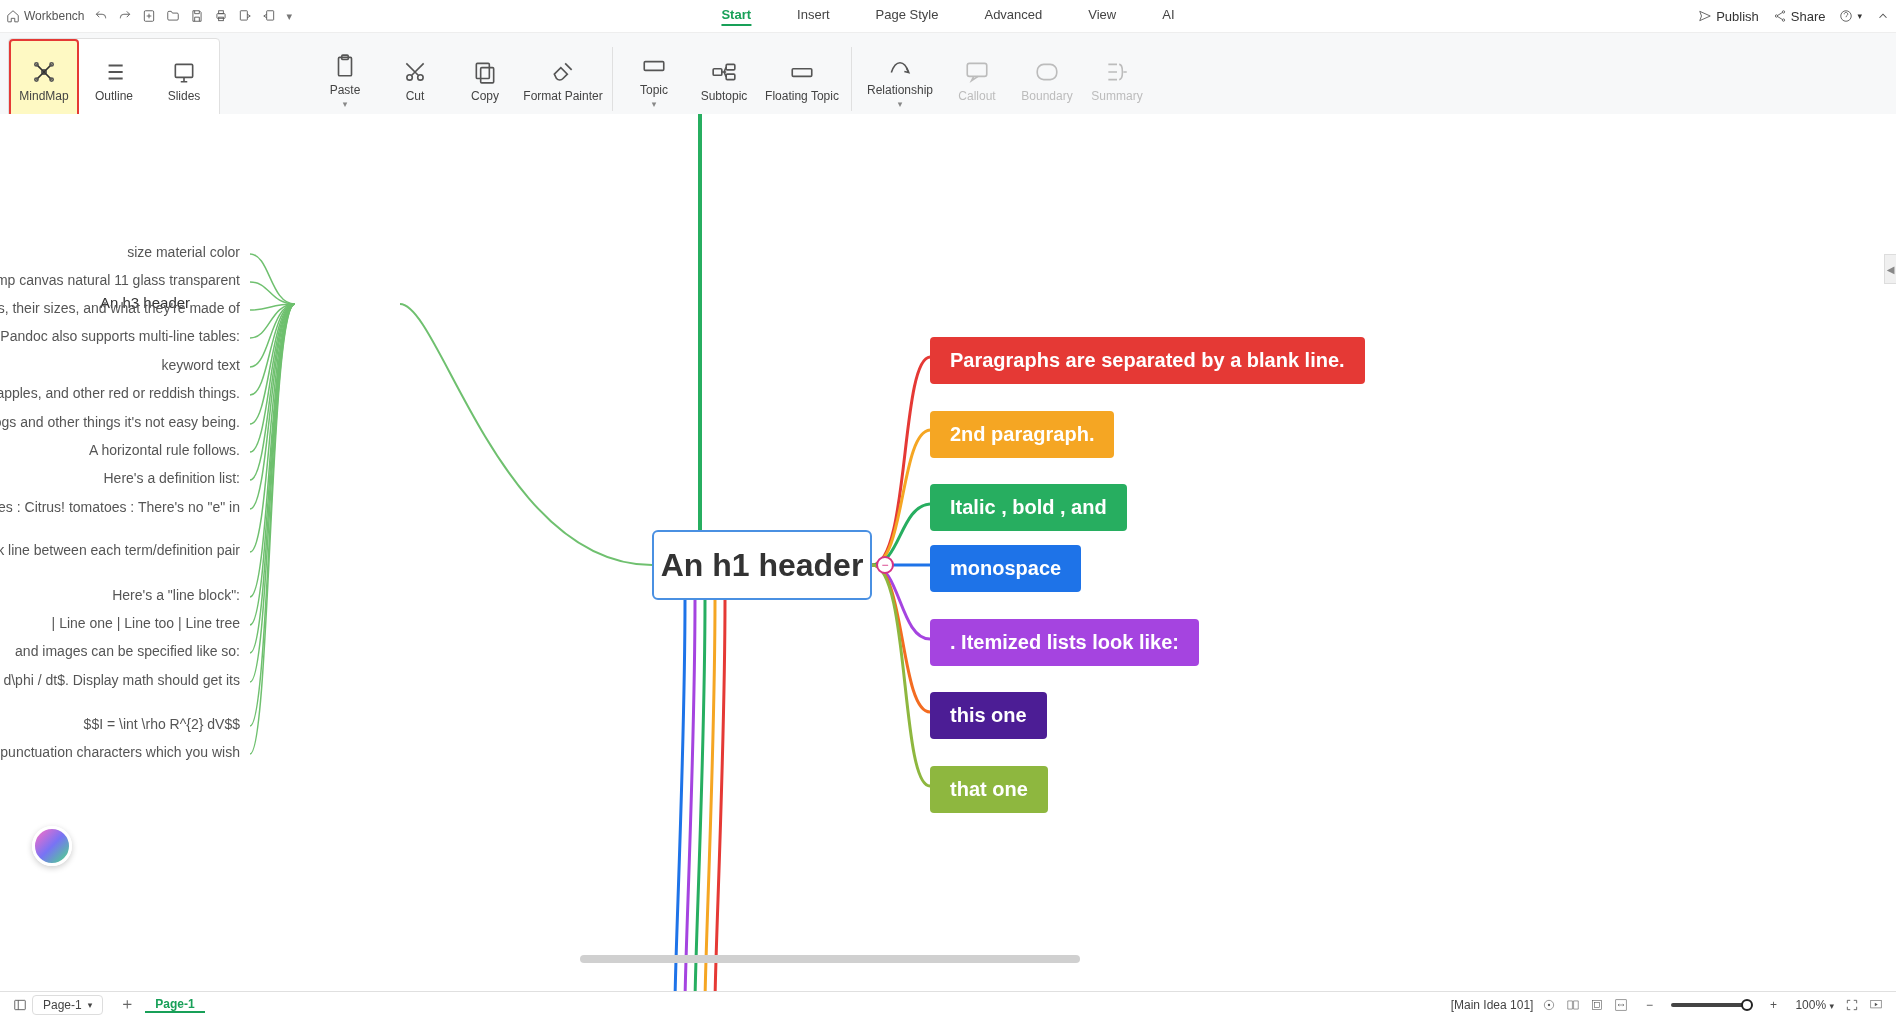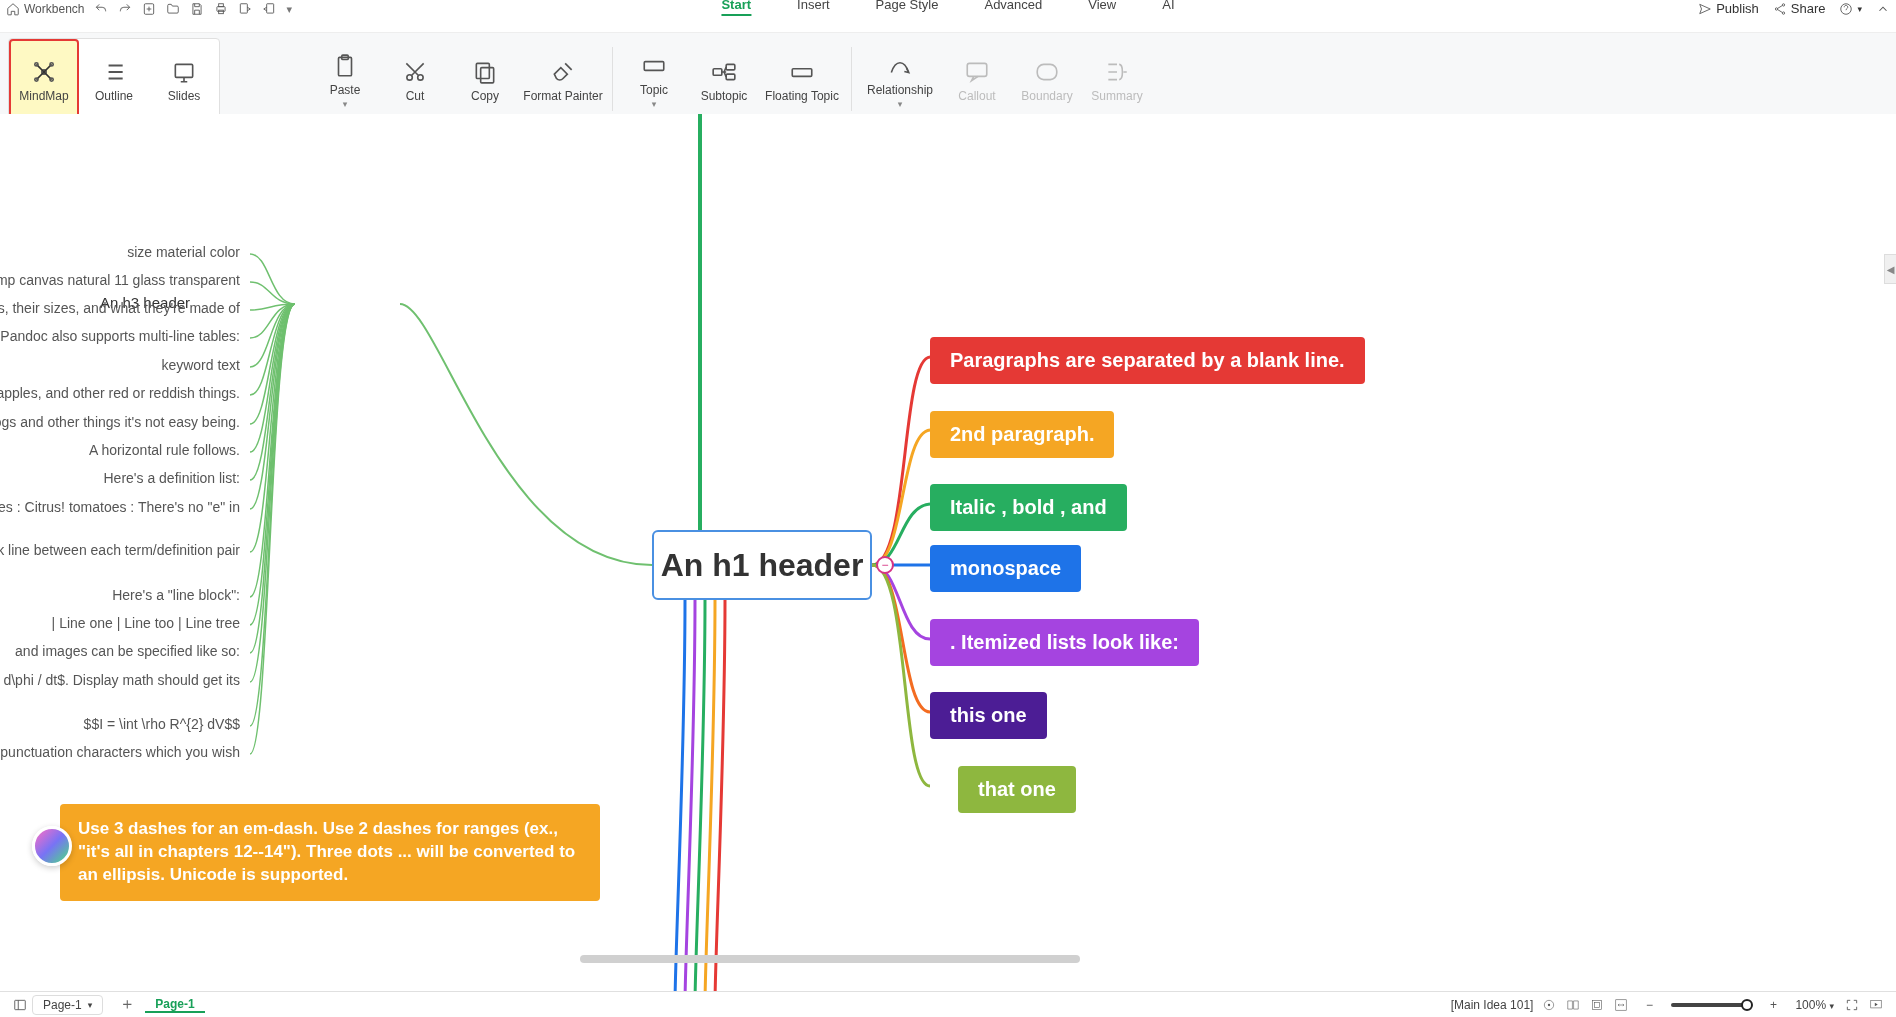--- a/index.html
+++ b/index.html
@@ -1,19 +1,19 @@
 <!DOCTYPE html>
 <html><head>
 <meta charset="utf-8">
 <style>
 * { margin: 0; padding: 0; box-sizing: border-box; font-family: -apple-system, BlinkMacSystemFont, "Segoe UI", Arial, sans-serif; }
 html, body { width: 100%; height: 100%; overflow: hidden; background: #fff; }
 
 
-.titlebar { height: 22px; display: flex; align-items: flex-end; padding: 16px 6px; background: #fff; border-bottom: 1px solid #eee; }
+.titlebar { height: 22px; display: flex; align-items: center; padding: 16px 6px; background: #fff; border-bottom: 1px solid #eee; }
 .titlebar .left { display: flex; align-items: center; gap: 10px; }
 .titlebar .right { display: flex; align-items: center; gap: 14px; margin-left: auto; }
 .titlebar svg { width: 14px; height: 14px; }
 .titlebar .wb { font-size: 12px; color: #444; display: flex; align-items: center; gap: 4px; }
 .titlebar .iconbtn { display: flex; align-items: center; color: #555; cursor: pointer; }
 .tab-label { font-size: 13px; cursor: pointer; color: #444; }
 .tab-label.active { color: #18a058; font-weight: 600; border-bottom: 2px solid #18a058; padding-bottom: 2px; }
 .top-tabs { position: absolute; left: 50%; transform: translateX(-50%); display: flex; gap: 46px; }
 
 .titlebar .rightbtn { font-size: 13px; color: #333; display: flex; align-items: center; gap: 4px; cursor: pointer; }
@@ -41,21 +41,21 @@
 .central { position: absolute; left: 852px; top: 476px; width: 220px; height: 70px; border: 2px solid #4a90e2; border-radius: 6px; background: #fff; display: flex; align-items: center; justify-content: center; font-size: 32px; font-weight: 600; color: #333; }
 .collapse-btn { position: absolute; left: 1076px; top: 502px; width: 18px; height: 18px; border: 2px solid #d63384; border-radius: 50%; background: #fff; display: flex; align-items: center; justify-content: center; font-size: 12px; color: #d63384; cursor: pointer; }
 
 .rnode { position: absolute; padding: 12px 20px; border-radius: 4px; color: #fff; font-weight: 600; font-size: 20px; white-space: nowrap; }
 .rnode.red    { background: #e53935; }
 .rnode.orange { background: #f5a623; }
 .rnode.green1 { background: #27ae60; }
 .rnode.blue   { background: #1e73e8; }
 .rnode.purple { background: #a544e0; }
 .rnode.orange2{ background: #4c1d95; text-align: right; }
-.rnode.olive  { background: #8eb73f; margin-left: 28px; }
+.rnode.olive  { background: #8eb73f; }
 
 .left-text { position: absolute; font-size: 14px; color: #555; text-align: right; width: 440px; }
 
 .tooltip-box { position: absolute; left: 260px; top: 750px; width: 540px; background: #f5a623; color: #fff; padding: 14px 18px; font-size: 17px; font-weight: 600; border-radius: 4px; line-height: 1.35; }
 .tooltip-avatar { position: absolute; left: 232px; top: 772px; width: 40px; height: 40px; border-radius: 50%; background: linear-gradient(135deg,#ff6ec4,#7873f5,#4ade80); border: 3px solid #fff; box-shadow: 0 2px 6px rgba(0,0,0,0.2); }
 
 .hscroll { position: absolute; left: 580px; bottom: 28px; width: 500px; height: 8px; background: #d0d0d0; border-radius: 4px; }
 .side-handle { position: absolute; right: 0; top: 140px; width: 12px; height: 30px; background: #f0f0f0; border: 1px solid #ddd; border-right: none; display: flex; align-items: center; justify-content: center; font-size: 10px; color: #888; cursor: pointer; }
 
 
@@ -385,23 +385,20 @@
     <div class="left-text" style="left:0; top:416px"><span>Here's a definition list:</span></div>
     <div class="left-text" style="left:0; top:445px"><span>ges : Citrus! tomatoes : There's no "e" in</span></div>
     <div class="left-text" style="left:0; top:488px"><span>k line between each term/definition pair</span></div>
     <div class="left-text" style="left:0; top:533px"><span>Here's a "line block":</span></div>
     <div class="left-text" style="left:0; top:561px"><span>| Line one | Line too | Line tree</span></div>
     <div class="left-text" style="left:0; top:589px"><span>and images can be specified like so:</span></div>
     <div class="left-text" style="left:0; top:618px"><span>= d\phi / dt$. Display math should get its</span></div>
     <div class="left-text" style="left:0; top:662px"><span>$$I = \int \rho R^{2} dV$$</span></div>
     <div class="left-text" style="left:0; top:690px"><span>y punctuation characters which you wish</span></div>
 
-    <div class="tooltip-box">
-      <span>Use 3 dashes for an em-dash. Use 2 dashes for ranges (ex., "it's all in chapters 12--14"). Three dots ... will be converted to an ellipsis. Unicode is supported.</span>
-    </div>
     <div class="tooltip-avatar"></div>
   </div>
 
   <div class="side-handle">◀</div>
   <div class="hscroll"></div>
 </div>
 
 <div class="status">
   <span class="sicon">
       <svg width="14" height="14" viewBox="0 0 24 24">

